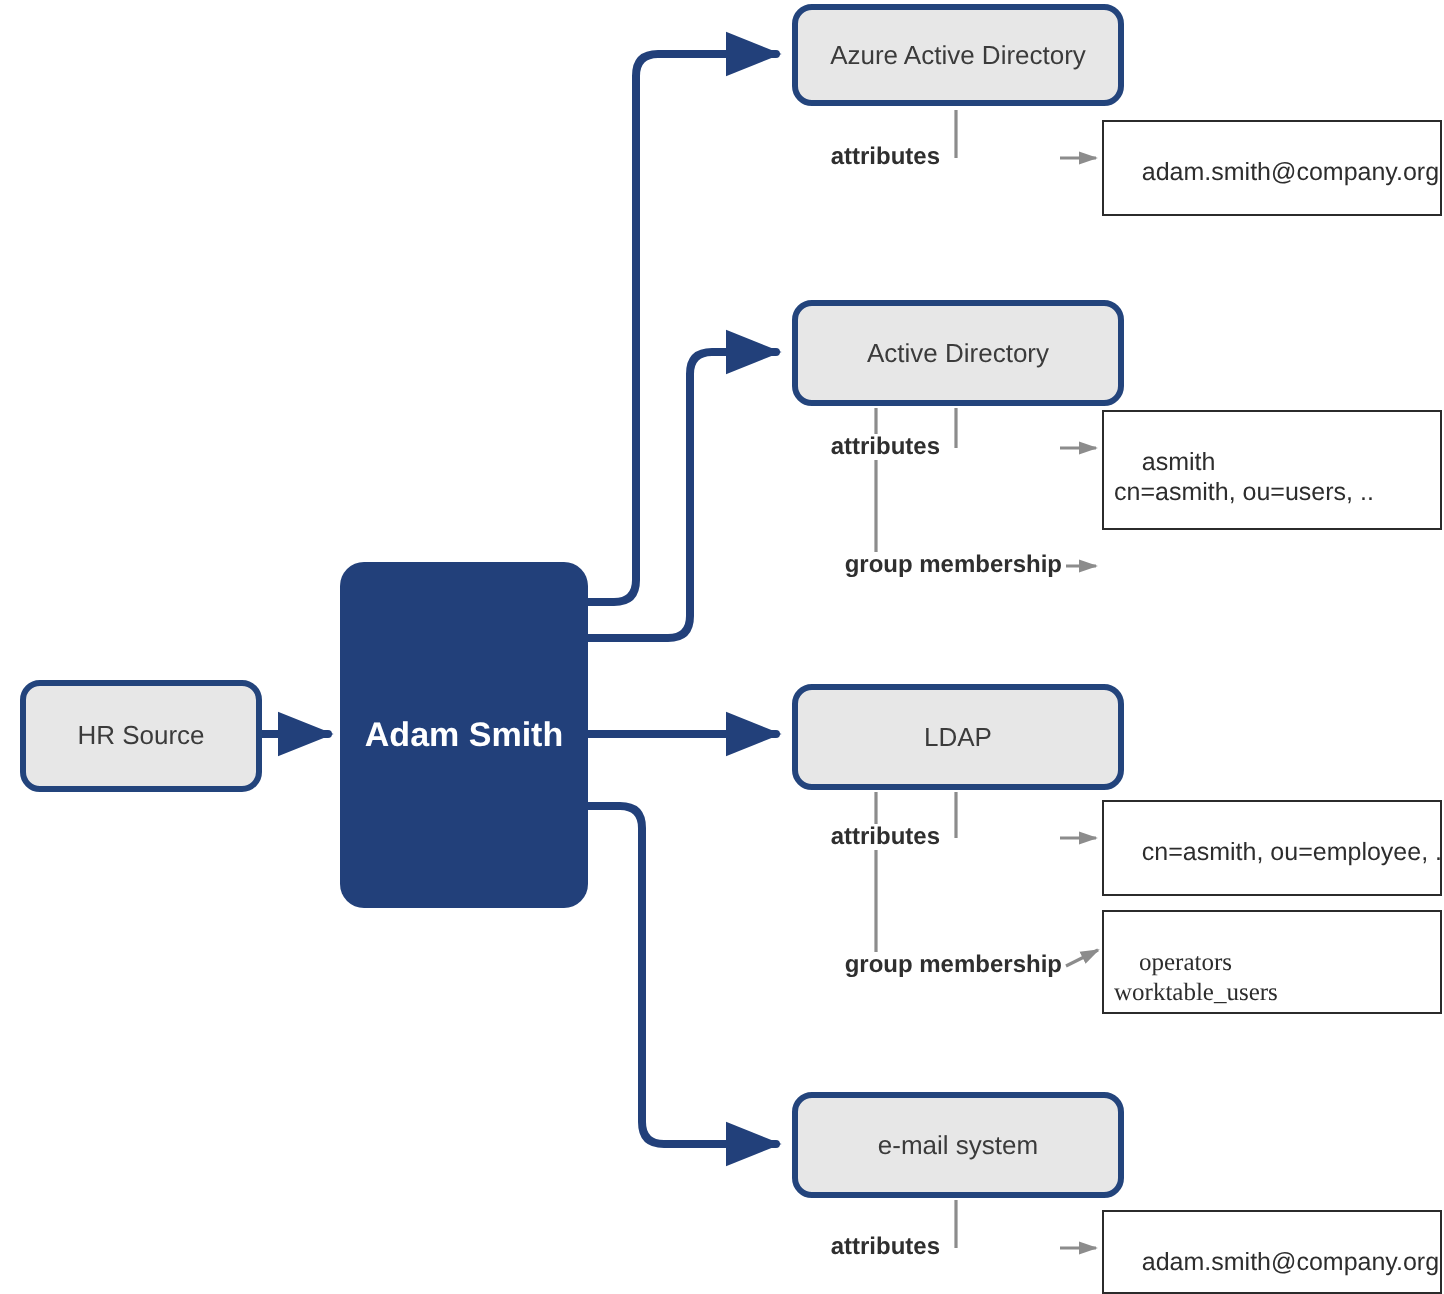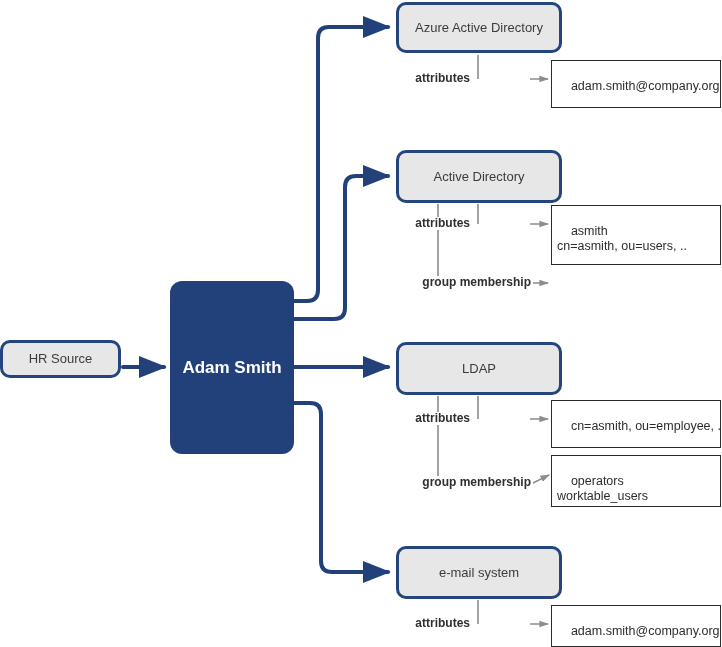--- a/index.html
+++ b/index.html
@@ -114,21 +114,21 @@
       <path d="M 438 204 L 438 283 M 533 283 L 548 283" marker-end="url(#arrow-gray)"></path>
 
       <path d="M 478 396 L 478 419 M 530 419 L 548 419" marker-end="url(#arrow-gray)"></path>
 
       <path d="M 438 396 L 438 483 M 533 483 L 549 475" marker-end="url(#arrow-gray)"></path>
 
       <path d="M 478 600 L 478 624 M 530 624 L 548 624" marker-end="url(#arrow-gray)"></path>
     </g>
   </svg>
 
-  <div class="node node-soft" style="left:0; top:340px; width:121px; height:38px;">
+  <div class="node node-soft" style="left:10px; top:340px; width:121px; height:56px;">
     <span>HR Source</span>
   </div>
 
   <div class="node node-primary" style="left:170px; top:281px; width:124px; height:173px;">
     <span>Adam Smith</span>
   </div>
 
   <div class="node node-soft" style="left:396px; top:2px; width:166px; height:51px;">
     <span>Azure Active Directory</span>
   </div>
@@ -164,21 +164,21 @@
   <div class="databox" style="left:551px; top:205px; width:170px; height:60px;">
     <span>asmith
 cn=asmith, ou=users, ..</span>
   </div>
 
 
   <div class="databox" style="left:551px; top:400px; width:170px; height:48px;">
     <span>cn=asmith, ou=employee, ..</span>
   </div>
 
-  <div class="databox" style="left:551px; top:455px; width:170px; height:52px;">
+  <div class="databox" style="left:551px; top:455px; width:170px; height:52px;font-family:Liberation Serif, serif;">
     <span>operators
 worktable_users</span>
   </div>
 
   <div class="databox" style="left:551px; top:605px; width:170px; height:42px;">
     <span>adam.smith@company.org</span>
   </div>
 
 </div>
 

